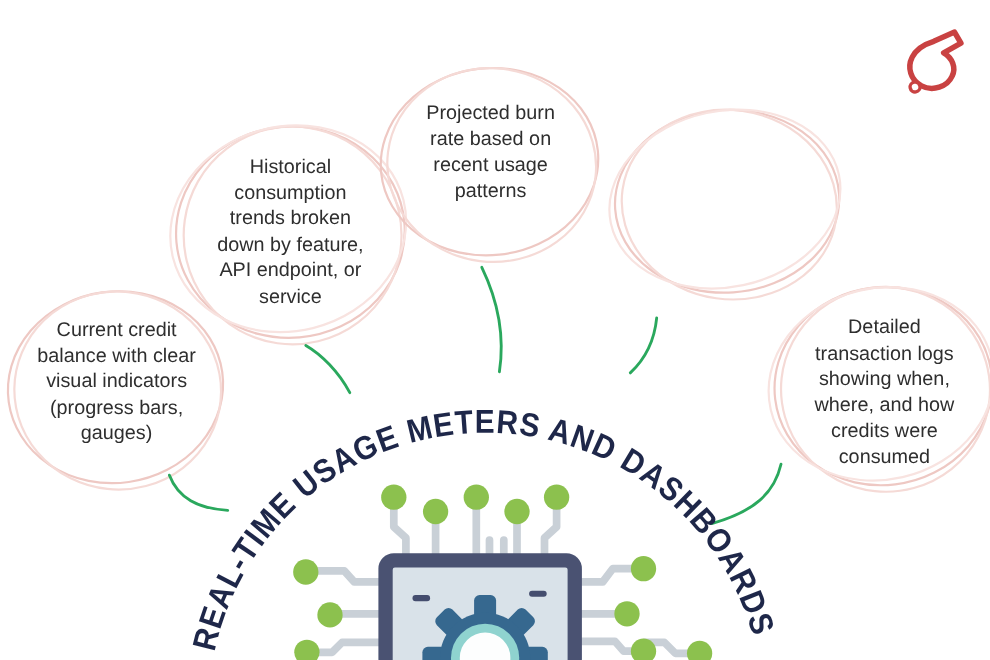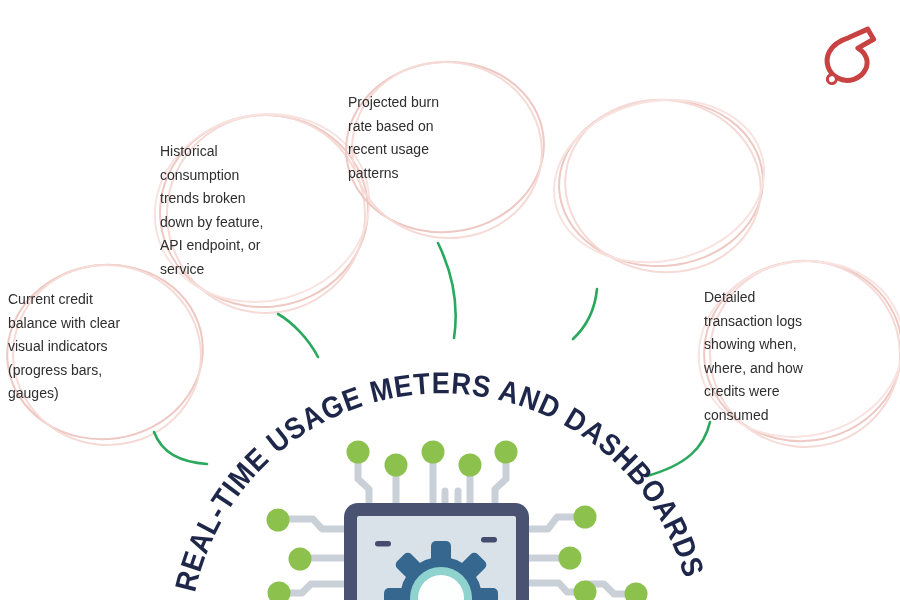--- a/index.html
+++ b/index.html
@@ -2,22 +2,22 @@
 <html><head>
 <meta charset="utf-8">
 <style>
   html,body{margin:0;padding:0;background:#fff;}
   .canvas{
     position:relative;width:900px;height:600px;background:#ffffff;
     overflow:hidden;font-family:"Liberation Sans",sans-serif;
   }
   .scene{position:absolute;left:0;top:0;}
   .bubble-text{
-    position:absolute;color:#2e2e2e;
-    font-size:14px;line-height:23.5px;white-space:pre-line;
+    position:absolute;text-align:center;color:#2e2e2e;
+    font-size:18px;line-height:23.5px;white-space:pre-line;
     font-family:"Liberation Sans",sans-serif;
   }
   .bt-1{left:8px;top:288px;width:196px;}
   .bt-2{left:160px;top:140px;width:208px;}
   .bt-3{left:348px;top:91px;width:196px;}
   .bt-4{left:560px;top:141px;width:202px;}
   .bt-5{left:704px;top:286px;width:200px;}
   .arc-title-text{
     font-family:"Liberation Sans",sans-serif;
     font-weight:bold;font-size:30px;letter-spacing:1px;fill:#1e2749;

